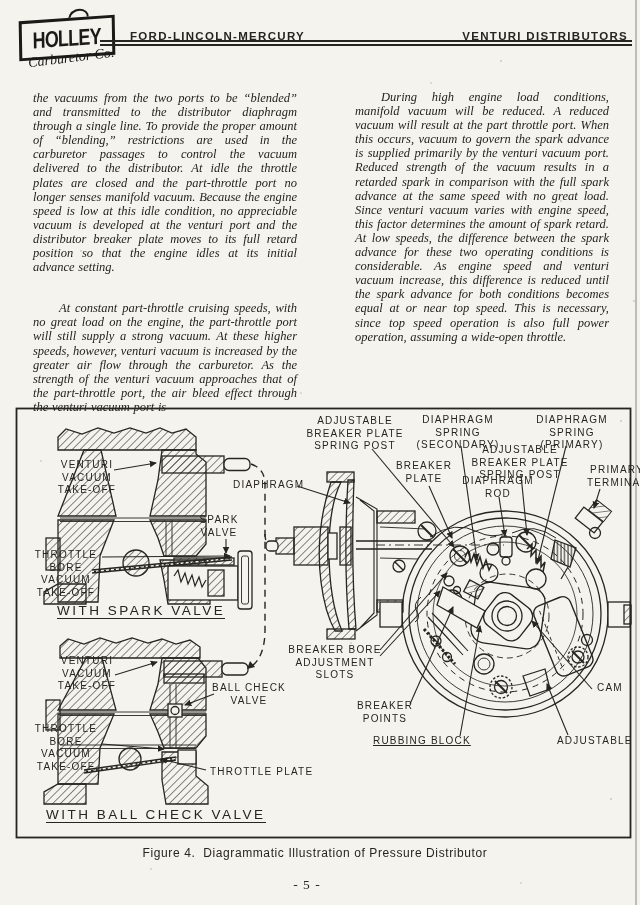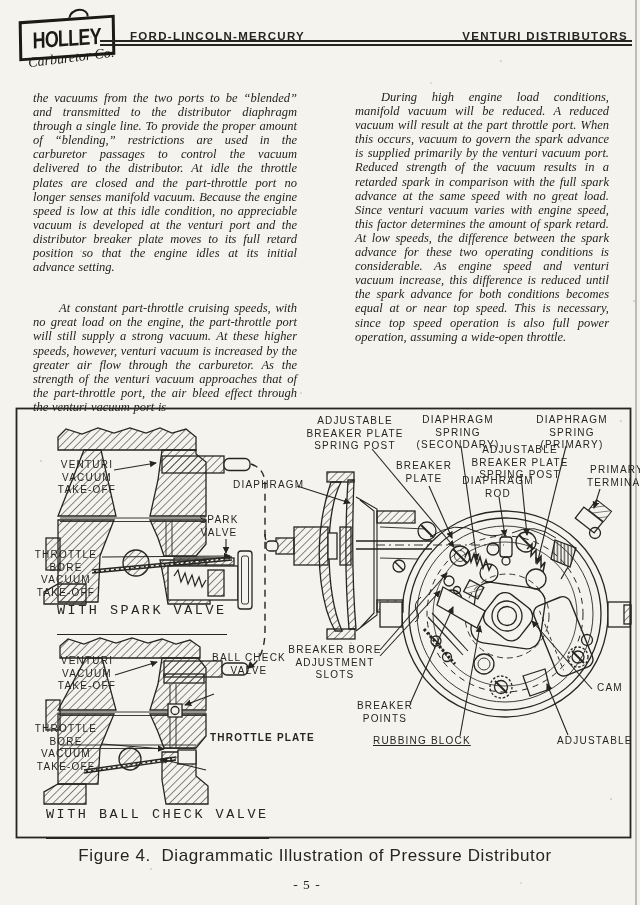--- a/index.html
+++ b/index.html
@@ -24,24 +24,24 @@
        word-spacing:0.5px;color:#24231f;}
   #col-left{left:18px;width:294px;}
   #col-right{left:340px;width:284px;}
   .col p{margin:15px;font-style:italic;}
   .col p.p2-left{margin-top:27px;text-indent:26px;}
   .col p.p2-right{margin-top:14px;text-indent:26px;}
   
   .fl{position:absolute;font-family:"Liberation Sans",sans-serif;font-size:10px;line-height:12.5px;
       letter-spacing:1.2px;color:#26251f;white-space:pre-line;text-align:center;transform:translateX(-50%);}
   .fl-l{transform:none;text-align:left;}
-  .sec{position:absolute;font-family:Liberation Mono, monospace;font-size:13.5px;letter-spacing:2.5px;
-       color:#26251f;border-bottom:1.8px solid #26251f;padding-bottom:16px;white-space:nowrap;}
+  .sec{position:absolute;font-family:Liberation Sans, sans-serif;font-size:13.5px;letter-spacing:2.5px;
+       color:#26251f;border-bottom:1.8px solid #26251f;padding-bottom:0;white-space:nowrap;}
   #figcap{position:absolute;left:315px;top:846px;transform:translateX(-50%);
-          font-family:"Liberation Sans",sans-serif;font-size:17px;letter-spacing:0.6px;
+          font-family:"Liberation Sans",sans-serif;font-size:12px;letter-spacing:0.6px;
           color:#26251f;white-space:pre;}
   #pagenum{position:absolute;left:307px;top:877px;transform:translateX(-50%);
            font-family:"Liberation Serif",serif;font-size:13.5px;letter-spacing:1px;color:#24231f;}
   
   #edge-r{position:absolute;left:635px;top:0;width:2px;height:905px;background:#7a7a74;opacity:.45;}
   #specks{position:absolute;left:0;top:0;width:2px;height:2px;border-radius:50%;
     box-shadow:500px 60px 0 0 rgba(40,40,35,.20),80px 250px 0 0 rgba(40,40,35,.18),
       560px 200px 0 0 rgba(40,40,35,.2),300px 392px 0 0 rgba(40,40,35,.16),
       60px 700px 0 0 rgba(40,40,35,.2),620px 420px 0 0 rgba(40,40,35,.2),
       200px 142px 0 0 rgba(40,40,35,.15),430px 82px 0 0 rgba(40,40,35,.16),
@@ -277,27 +277,27 @@
     <div class="fl fl-l" style="left:233px;top:479px;">DIAPHRAGM</div>
     <div class="fl" style="left:219px;top:514px;">SPARK
 VALVE</div>
     <div class="fl" style="left:66px;top:549px;">THROTTLE
 BORE
 VACUUM
 TAKE-OFF</div>
     <div class="fl" style="left:87px;top:655px;">VENTURI
 VACUUM
 TAKE-OFF</div>
-    <div class="fl" style="left:249px;top:652px;">BALL CHECK
+    <div class="fl" style="left:249px;top:682px;">BALL CHECK
 VALVE</div>
     <div class="fl" style="left:66px;top:723px;">THROTTLE
 BORE
 VACUUM
 TAKE-OFF</div>
-    <div class="fl fl-l" style="left:210px;top:732px;font-weight:bold;">THROTTLE PLATE</div>
+    <div class="fl fl-l" style="left:210px;top:766px;">THROTTLE PLATE</div>
     <div class="fl" style="left:335px;top:644px;">BREAKER BORE
 ADJUSTMENT
 SLOTS</div>
     <div class="fl" style="left:385px;top:700px;">BREAKER
 POINTS</div>
     <div class="fl fl-l" style="left:373px;top:735px;text-decoration:underline;">RUBBING BLOCK</div>
     <div class="fl fl-l" style="left:597px;top:682px;">CAM</div>
     <div class="fl fl-l" style="left:557px;top:735px;">ADJUSTABLE</div>
 
     <div class="sec" style="left:57px;top:603px;">WITH SPARK VALVE</div>

